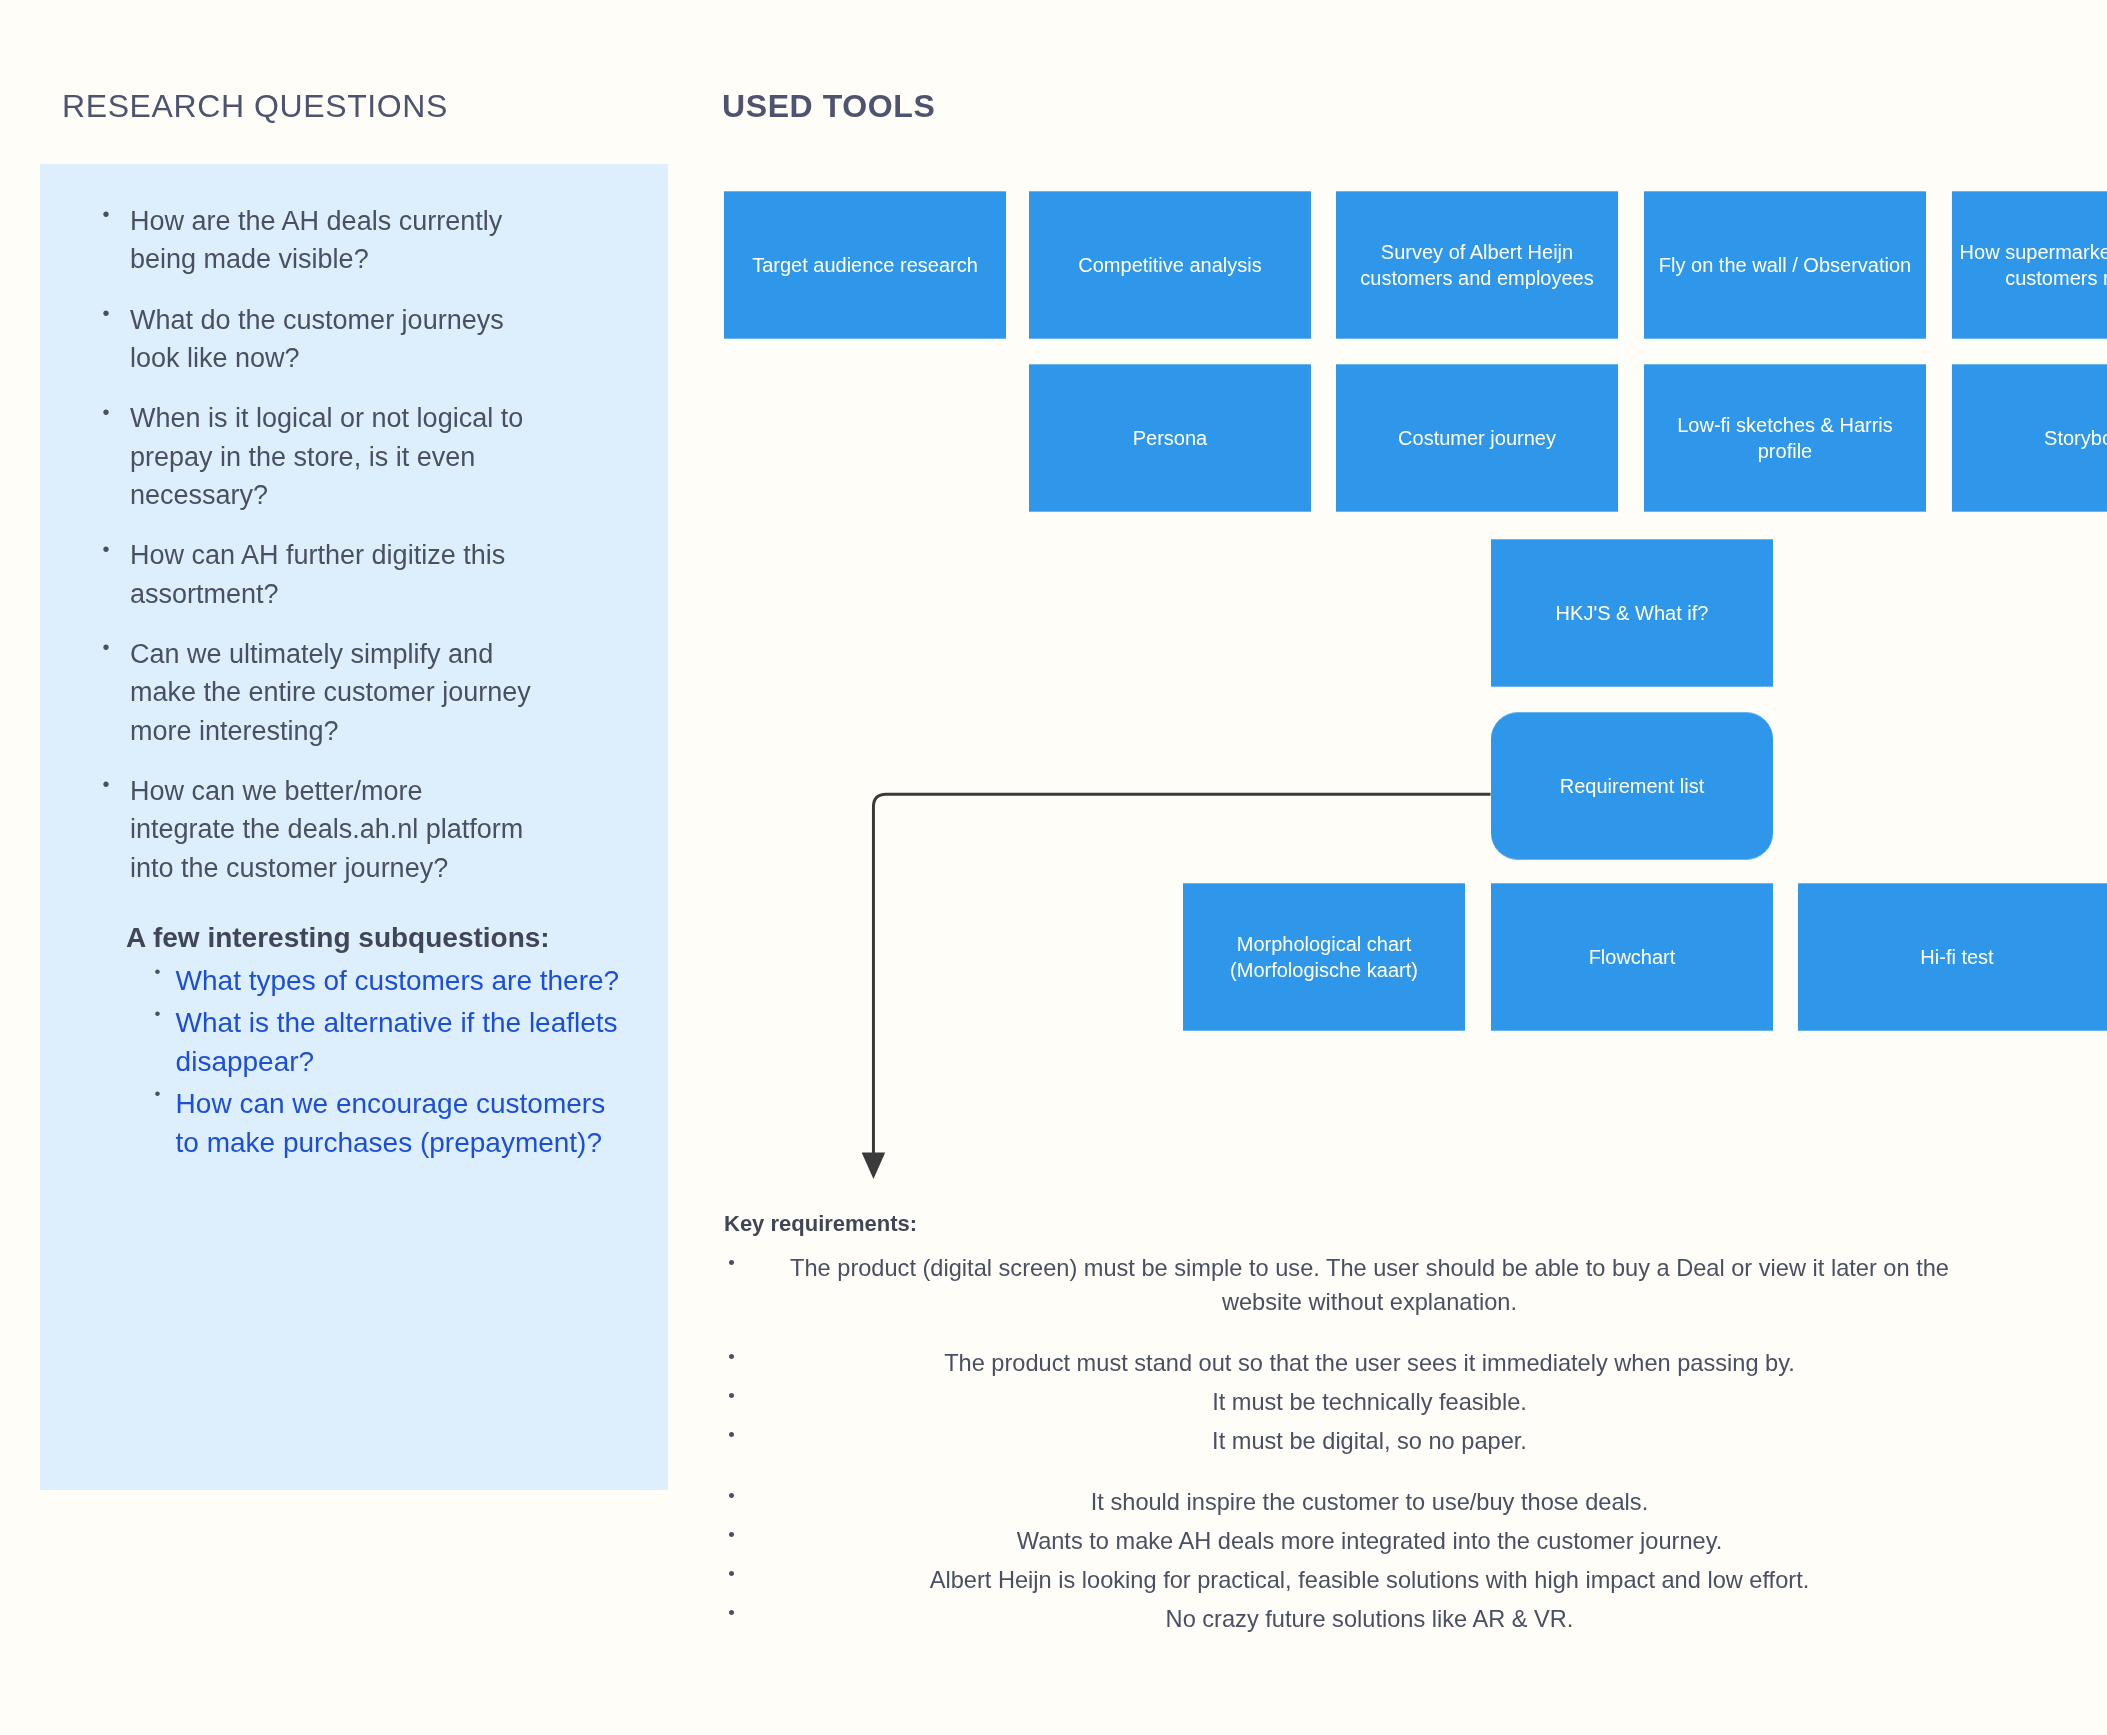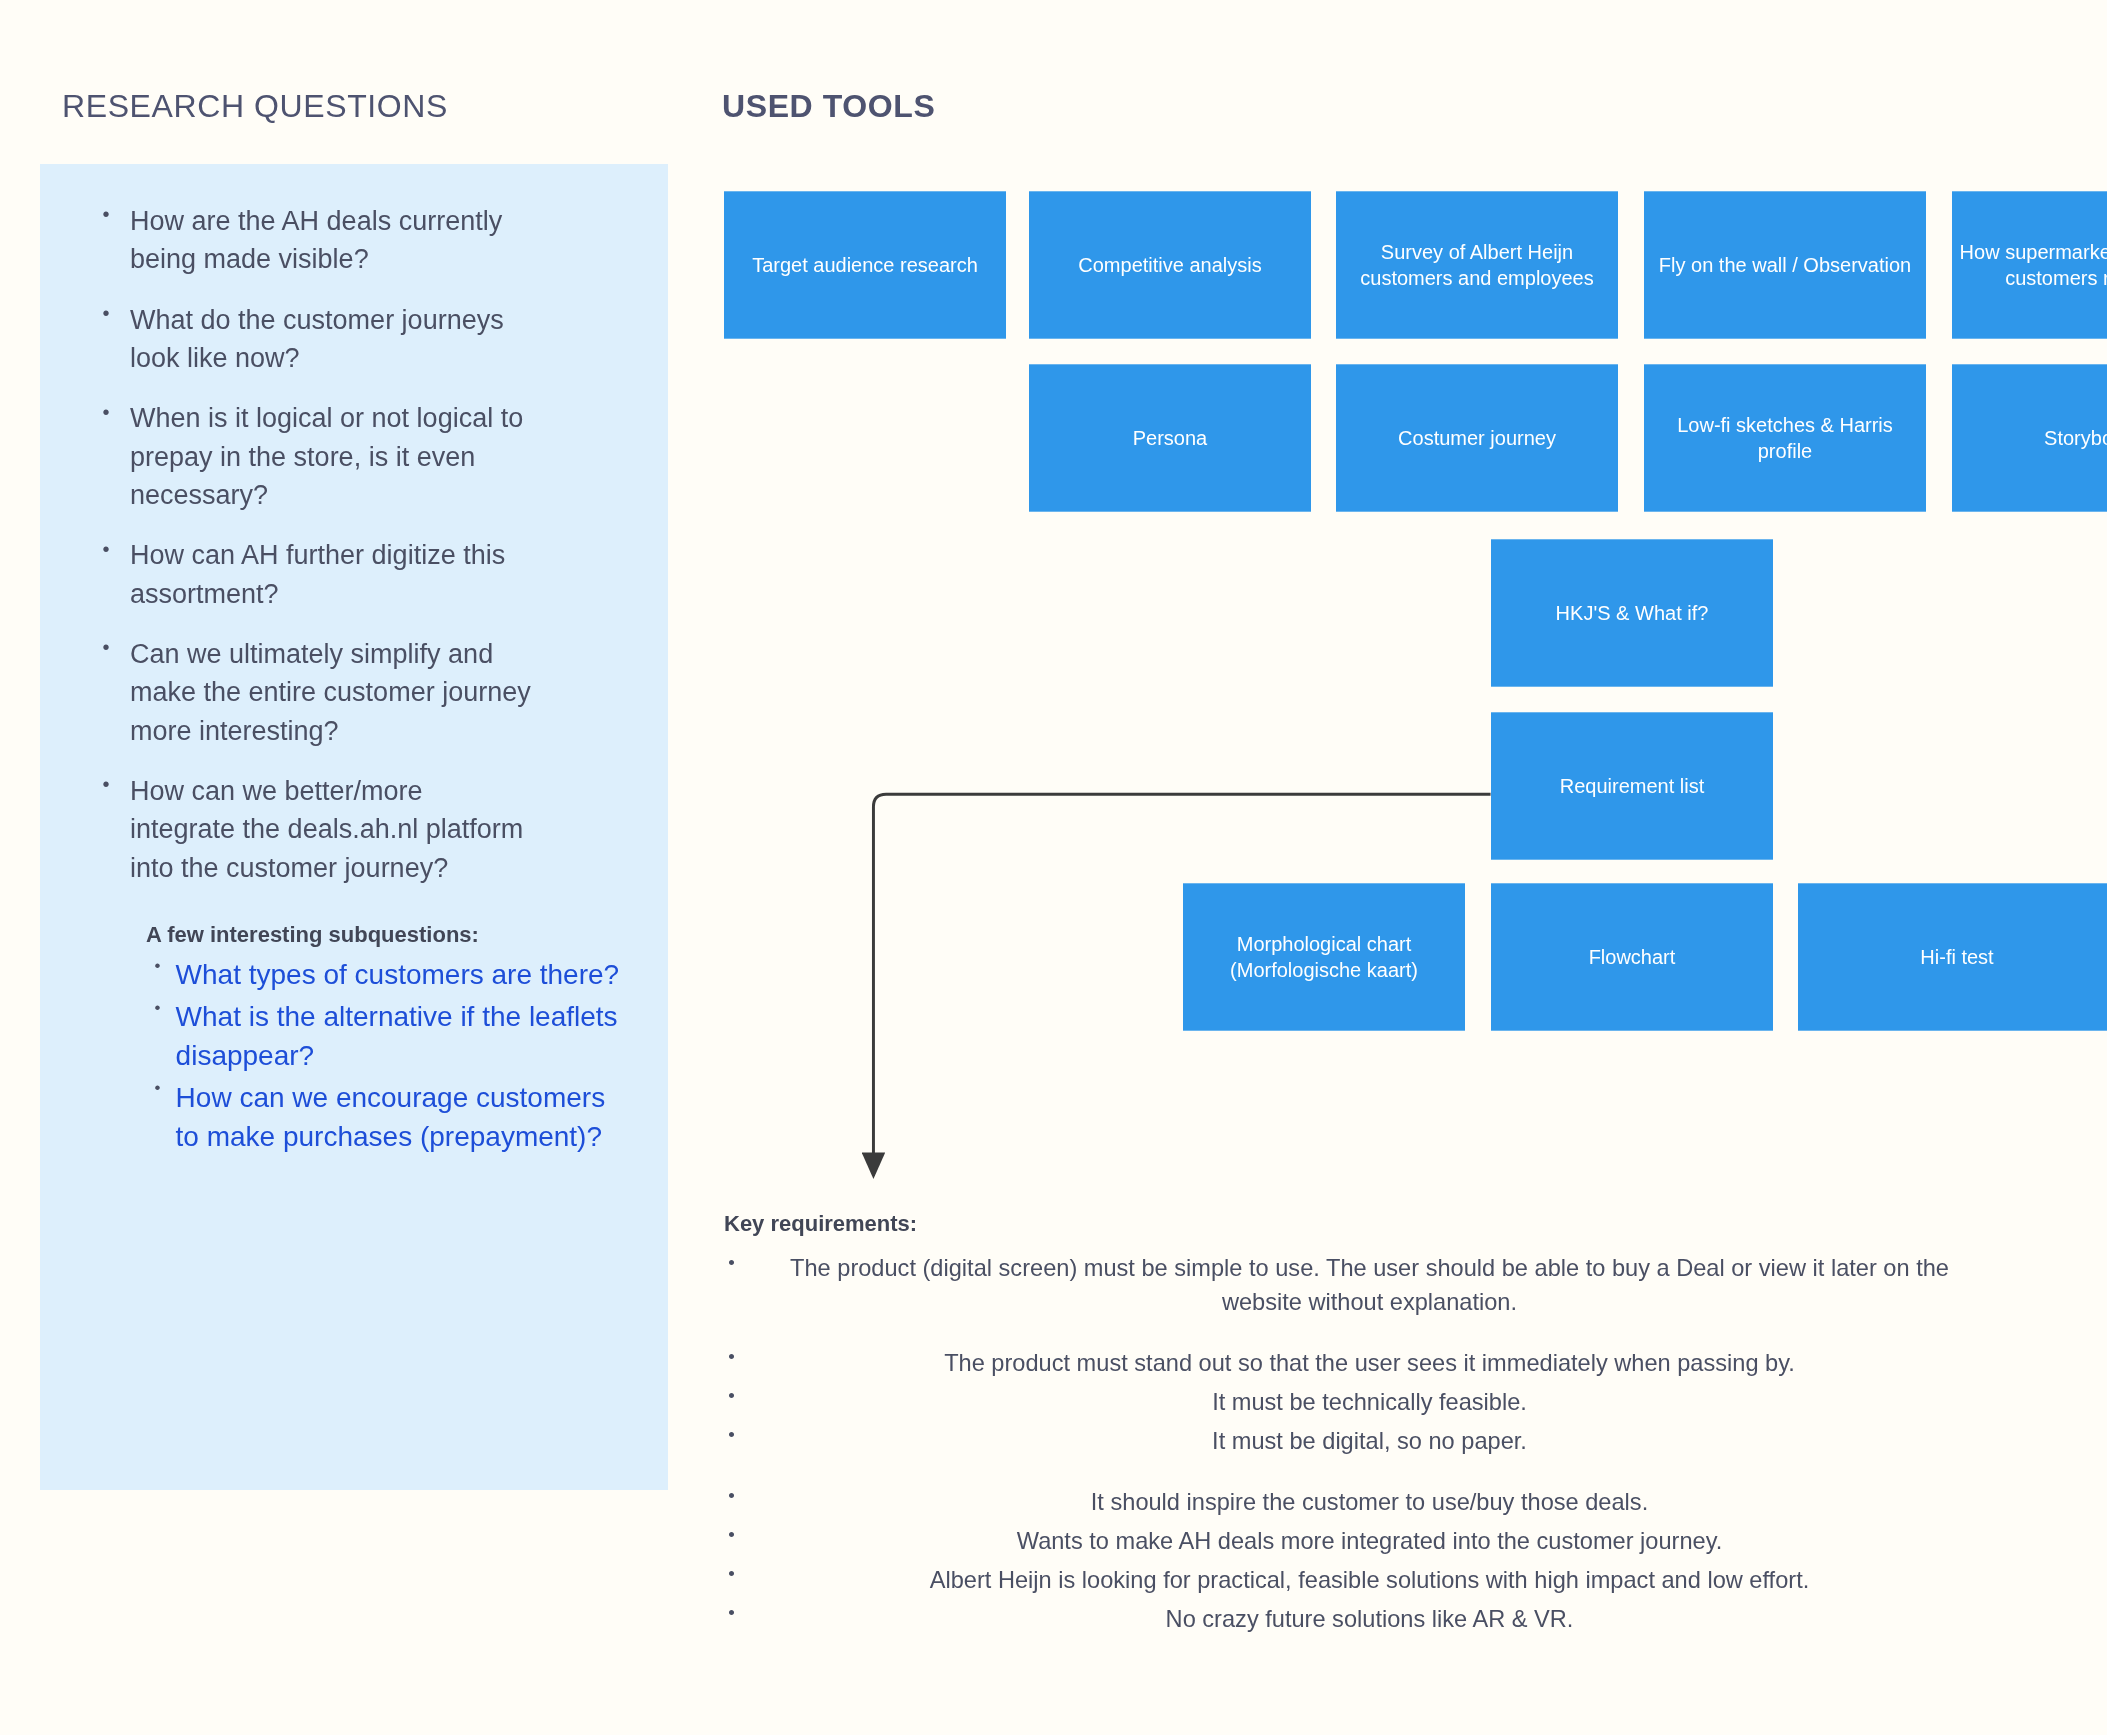--- a/index.html
+++ b/index.html
@@ -58,25 +58,24 @@
     top: -1.7px;
     font-size: 20px;
     color: #4a4f63;
   }
 
   .subq-block {
     margin-top: 35px;
     padding-left: 27px;
   }
   .subq-title {
-    font-size: 22px;
+    font-size: 28px;
     font-weight: bold;
     color: #414656;
     margin-bottom: 8.4px;
-    margin-left: 20px;
   }
   .subq-list {
     list-style: none;
     margin: 0;
     padding: 0 0 0 26px;
   }
   .subq-list li {
     position: relative;
     color: #1d4ed8;
     font-size: 28px;
@@ -201,21 +200,21 @@
     <div class="tool-box" style="left: 724px; top: 191px; width: 282px; height: 148px;">Target audience research</div>
     <div class="tool-box" style="left: 1029px; top: 191px; width: 282px; height: 148px;">Competitive analysis</div>
     <div class="tool-box" style="left: 1336px; top: 191px; width: 282px; height: 148px;">Survey of Albert Heijn customers and employees</div>
     <div class="tool-box" style="left: 1644px; top: 191px; width: 282px; height: 148px;">Fly on the wall / Observation</div>
     <div class="tool-box" style="left: 1952px; top: 191px; width: 282px; height: 148px;">How supermarkets tempt their customers research</div>
     <div class="tool-box" style="left: 1029px; top: 364px; width: 282px; height: 148px;">Persona</div>
     <div class="tool-box" style="left: 1336px; top: 364px; width: 282px; height: 148px;">Costumer journey</div>
     <div class="tool-box" style="left: 1644px; top: 364px; width: 282px; height: 148px;">Low-fi sketches &amp; Harris profile</div>
     <div class="tool-box" style="left: 1952px; top: 364px; width: 282px; height: 148px;">Storyboard</div>
     <div class="tool-box" style="left: 1491px; top: 539px; width: 282px; height: 148px;">HKJ'S &amp; What if?</div>
-    <div class="tool-box" style="left: 1491px; top: 712px; width: 282px; height: 148px;">Requirement list</div>
+    <div class="tool-box" style="left: 1491px; top: 712px; width: 282px; height: 148px; border-radius: 27px;">Requirement list</div>
     <div class="tool-box" style="left: 1183px; top: 883px; width: 282px; height: 148px;">Morphological chart (Morfologische kaart)</div>
     <div class="tool-box" style="left: 1491px; top: 883px; width: 282px; height: 148px;">Flowchart</div>
     <div class="tool-box" style="left: 1798px; top: 883px; width: 318px; height: 148px;">Hi-fi test</div>
   </div>
 
 <svg class="arrow-svg" viewBox="0 0 6908 4116" xmlns="http://www.w3.org/2000/svg">
   <defs>
     <marker id="arrowhead" markerWidth="10" markerHeight="8" refX="8" refY="4" orient="auto" markerUnits="strokeWidth">
       <path d="M0,0 L9,4 L0,8 z" fill="#3b3b3b"></path>
     </marker>

